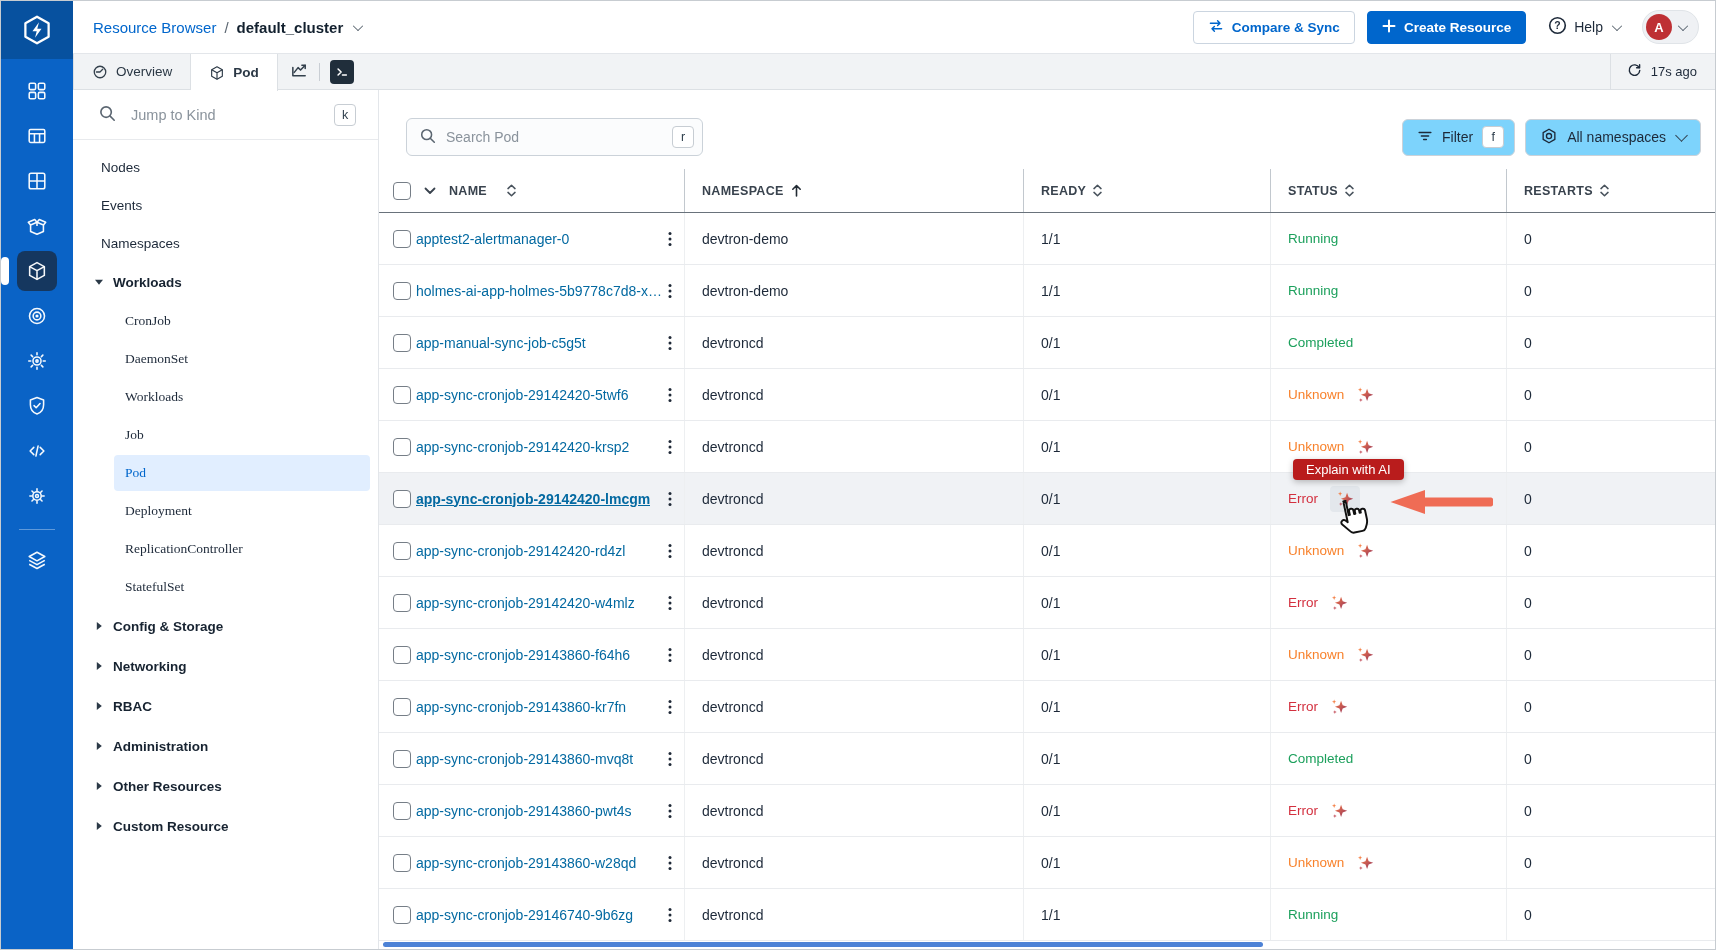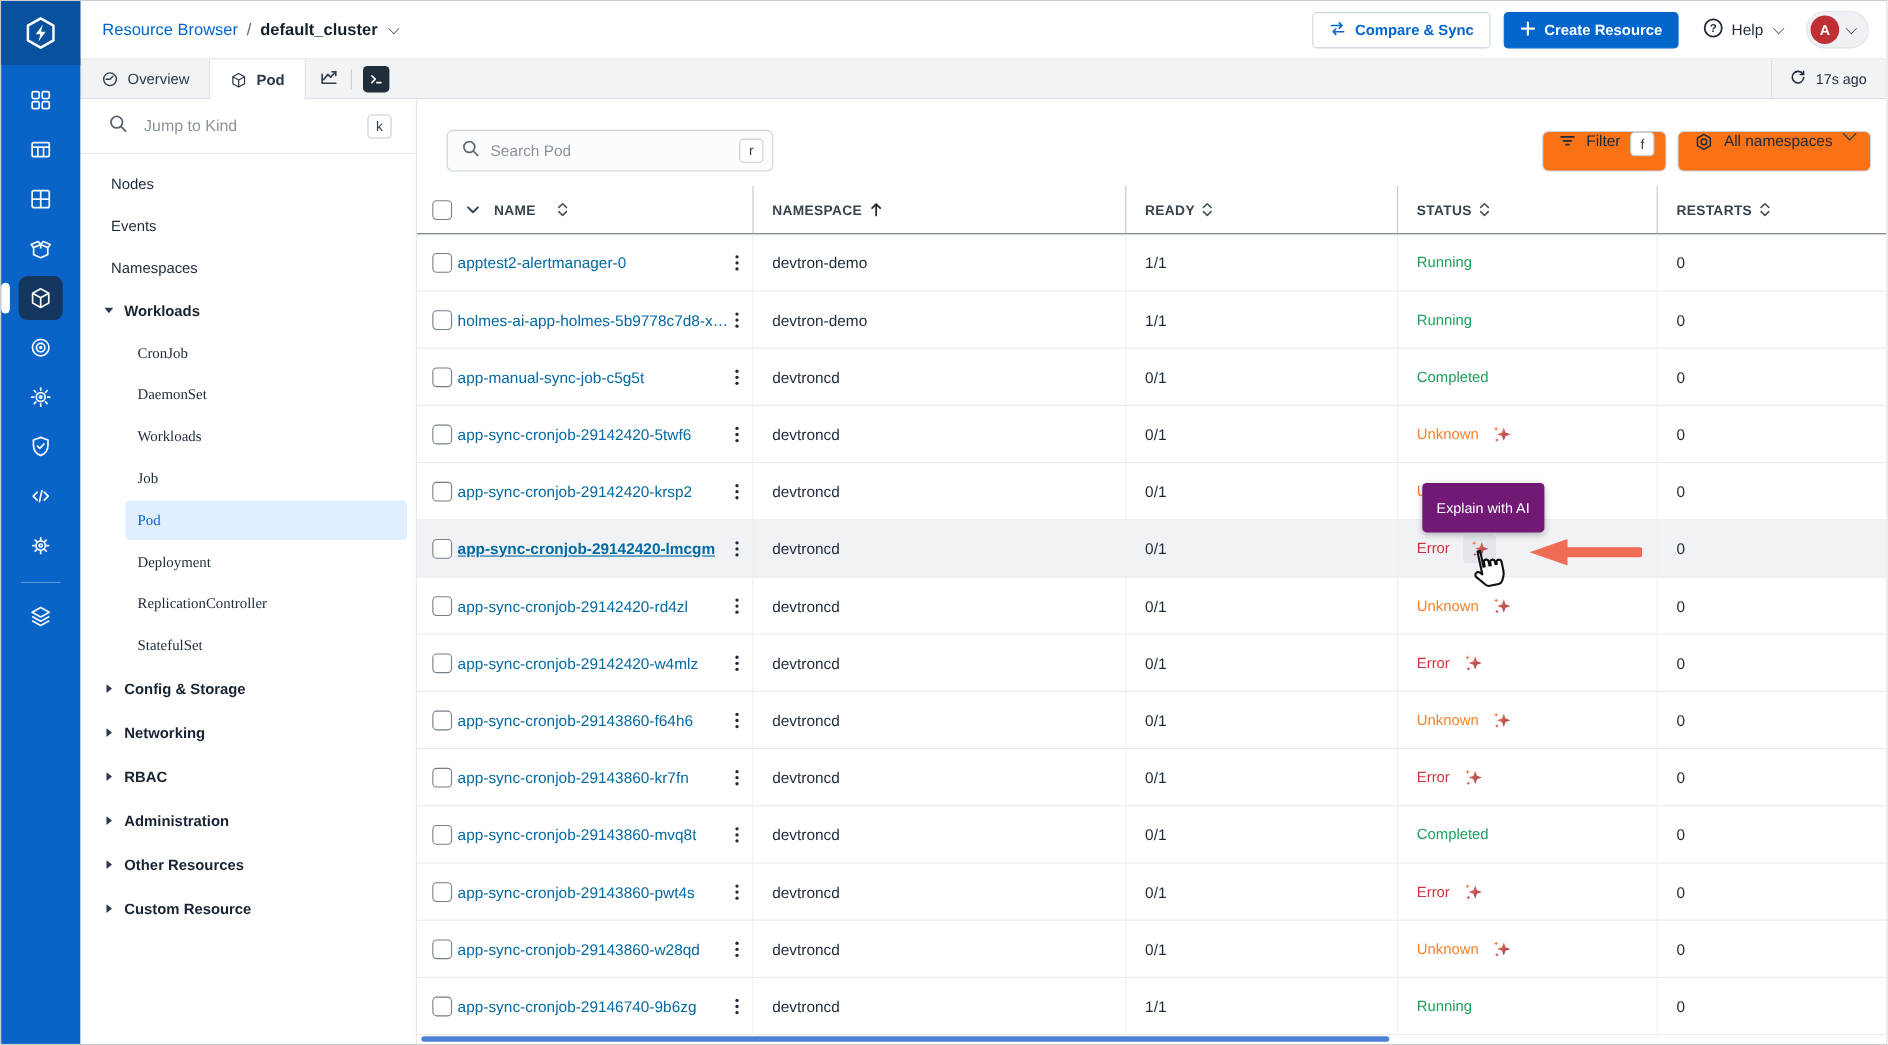--- a/index.html
+++ b/index.html
@@ -57,21 +57,21 @@
   .nav-child.selected::before { content:""; position:absolute; left:41px; right:8px; top:1px; bottom:1px; background:#E1EEFF; border-radius:4px; z-index:-1; }
   .nav-child.selected, .nav-item, .nav-child { z-index:0; }
 
   
   .content { position:absolute; left:378px; top:89px; right:0; bottom:0; background:#fff; overflow:hidden; }
   .toolbar { display:flex; align-items:center; padding:28px 14px 0 27px; }
   .searchbox { width:297px; height:38px; border:1px solid #CBD2D9; border-radius:6px; background:#FBFCFD; display:flex; align-items:center; padding:0 8px 0 12px; }
   .searchbox input { border:none; outline:none; background:transparent; flex:1; font-size:14px; color:#1D2939; font-family:"Liberation Sans", sans-serif; margin-left:10px; }
   .searchbox input::placeholder { color:#8A939C; }
   .toolbar-right { margin-left:auto; display:flex; align-items:center; gap:10px; }
-  .chipbtn { height:37px; border:1px solid #CBD2D9; border-radius:6px; background:#f97316; display:flex; align-items:flex-start; gap:9px; padding:0 10px 0 14px; font-size:14px; color:#1D2939; cursor:pointer; }
+  .chipbtn { height:37px; border:1px solid #CBD2D9; border-radius:6px; background:#7dd3fc; display:flex; align-items:center; gap:9px; padding:0 10px 0 14px; font-size:14px; color:#1D2939; cursor:pointer; }
   .chipbtn .cdown { width:9px; height:9px; border-right:1.7px solid #30404E; border-bottom:1.7px solid #30404E; transform:rotate(45deg); margin:-3px 4px 0 2px; }
 
   
   .gridrow { display:grid; grid-template-columns:305px 339px 247px 236px 1fr; }
   .thead { margin-top:13px; height:44px; border-bottom:1px solid #69727B; }
   .th { display:flex; align-items:center; font-size:12.5px; font-weight:700; color:#39434E; letter-spacing:.3px; padding-left:17px; }
   .th + .th { border-left:1px solid #C2C8CE; }
   .th-name { padding-left:14px; gap:13px; }
   .trow { height:52px; border-bottom:1px solid #E9EBEE; }
   .trow.hovered { background:#F0F2F5; }
@@ -84,21 +84,21 @@
   .kebab { margin-left:auto; margin-right:12px; display:flex; align-items:center; cursor:pointer; flex:0 0 auto; }
   .status { font-size:13.5px; }
   .st-green { color:#1CA05C; } .st-orange { color:#F8822C; } .st-red { color:#D3303F; }
   .spark { width:18px; height:18px; }
   .ai-plain { margin-left:12px; display:flex; align-items:center; cursor:pointer; }
   .ai-btn { margin-left:12px; width:30px; height:26px; border-radius:4px; background:#E3E7EC; display:flex; align-items:center; justify-content:center; cursor:pointer; }
   .sort2 { margin-left:7px; display:flex; }
   .h-scroll { position:absolute; left:4px; bottom:2px; width:880px; height:5px; border-radius:3px; background:#4D82D6; }
 
   
-  .tooltip { position:absolute; left:1292px; top:438px; height:45px; background:#701a75; color:#fff; font-size:13px; display:flex; align-items:center; padding:0 13px; border-radius:4px; z-index:20; box-shadow:0 2px 6px rgba(0,0,0,.25); }
+  .tooltip { position:absolute; left:1292px; top:458px; height:21px; background:#b91c1c; color:#fff; font-size:13px; display:flex; align-items:center; padding:0 13px; border-radius:4px; z-index:20; box-shadow:0 2px 6px rgba(0,0,0,.25); }
   .anno-arrow { position:absolute; left:1388px; top:487px; z-index:21; }
   .anno-cursor { position:absolute; left:1334px; top:496px; z-index:22; transform:rotate(-12deg); }
 </style>
 </head>
 <body>
 
 <svg width="0" height="0" style="position:absolute">
   <defs>
     <linearGradient id="aigrad" x1="0" y1="0" x2="1" y2="1">
       <stop offset="0" stop-color="#F98049"></stop>

